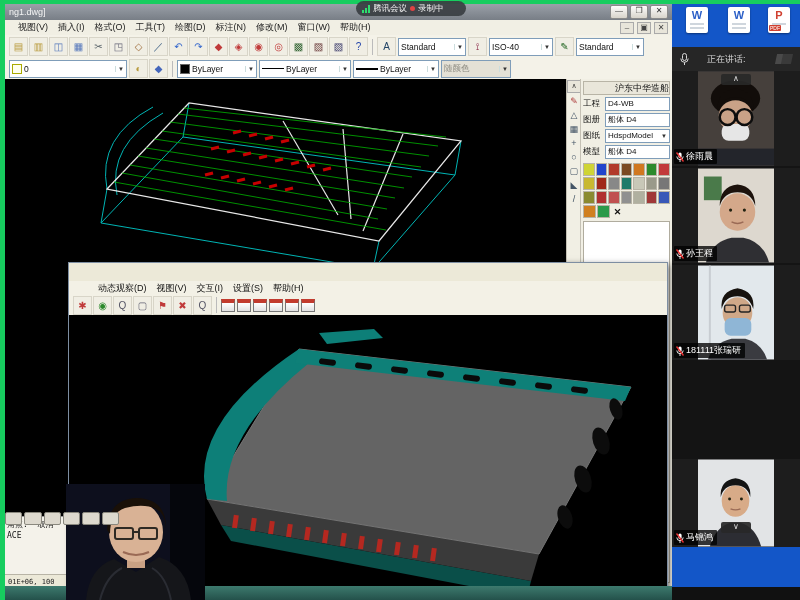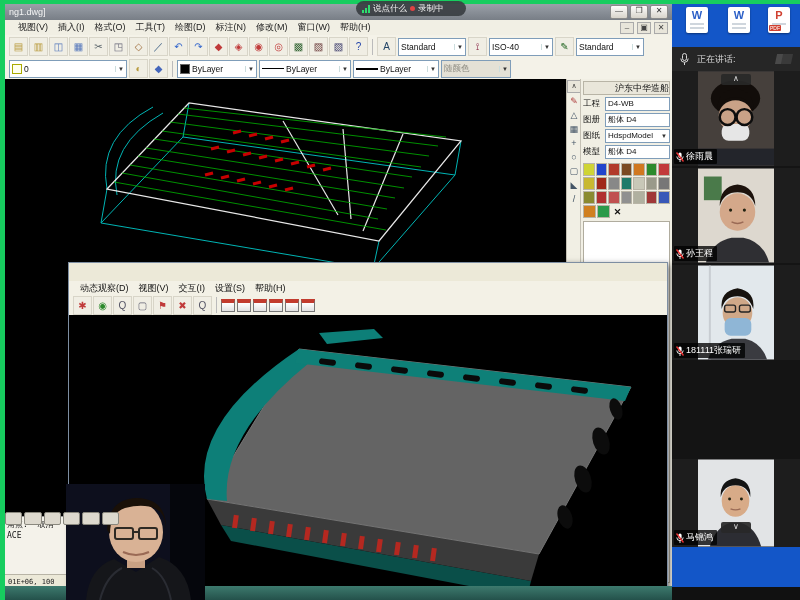--- a/index.html
+++ b/index.html
@@ -64,21 +64,21 @@
   .sig i{width:2px;background:#2ede6e;display:inline-block}
   .dot{width:5px;height:5px;border-radius:50%;display:inline-block}
   
   #v3d{left:68px;top:262px;width:598px;height:338px;background:#ece9d8;border:1px solid #7d8ea2;
     box-shadow:2px 2px 6px rgba(0,0,0,.5);z-index:5}
   .v3d-title{left:0;top:0;right:0;height:18px;background:linear-gradient(#eef4fa,#c3d2e1);
     display:flex;align-items:center;gap:4px;padding:0 4px;font-size:9px;color:#1c2b3a;border-bottom:1px solid #9fb0c2}
   .v3d-ico{width:11px;height:11px;background:linear-gradient(135deg,#d33 40%,#2a2 40% 70%,#36c 70%)}
   .v3d-btn{width:17px;height:12px;background:linear-gradient(#fff,#d5dde5);border:1px solid #9aa8b6;border-radius:2px;
     font-size:7px;line-height:11px;text-align:center;color:#445}
-  .v3d-menu{left:0;top:18px;right:0;height:14px;background:#f3f1e6;display:flex;padding-left:6px;border-bottom:1px solid #cdc9bc}
+  .v3d-menu{left:0;top:18px;right:0;height:14px;background:#f3f1e6;display:flex;padding-left:24px;border-bottom:1px solid #cdc9bc}
   .v3d-menu .mi{padding:1px 5px}
   .v3d-tb{left:0;top:32px;right:0;height:20px;background:#f3f1e6;display:flex;align-items:center;gap:2px;padding-left:4px;border-bottom:1px solid #cdc9bc}
   .cube{width:14px;height:13px;background:linear-gradient(#fff,#e2e2e2);border:1px solid #777;
     border-top:4px solid #c23b2e;box-sizing:border-box}
   #vp3d{left:0;top:52px;right:0;bottom:0;background:#000;overflow:hidden}
   
   #taskbar{left:0;top:586px;width:672px;height:14px;background:linear-gradient(#3d7a6e,#24514b);z-index:6}
   
   #webcam{left:66px;top:484px;width:139px;height:116px;background:#0d0f1d;z-index:7}
   
@@ -87,21 +87,21 @@
   #chips{left:5px;top:512px;width:114px;height:12px;z-index:8;display:flex;gap:2px}
   .chip{width:16px;height:11px;background:#ddd9ce;border:1px solid #8a887e;border-radius:2px}
   
   #sidebar{left:672px;top:0;width:128px;height:600px;background:#141414;z-index:20}
   #sb-desktop{left:0;top:0;width:128px;height:47px;background:var(--blue)}
   .file{position:absolute;top:7px;width:22px;height:26px;background:#fff;border-radius:2px;
     box-shadow:0 1px 2px rgba(0,0,0,.4);text-align:center}
   .file .gl{display:block;font-size:11px;font-weight:bold;margin-top:2px}
   .file .ln{display:block;height:2px;background:#cfd6dd;margin:2px 4px 0 4px}
   .file .badge{position:absolute;left:1px;bottom:2px;font-size:5px;color:#fff;background:#d04030;padding:0 1px;border-radius:1px}
-  #speakbar{left:0;top:47px;width:128px;height:24px;background:#262626;display:flex;align-items:center;gap:8px;padding:0 8px;box-sizing:border-box;color:#d8d8d8}
+  #speakbar{left:0;top:47px;width:128px;height:24px;background:#262626;display:flex;align-items:center;gap:18px;padding:0 8px;box-sizing:border-box;color:#d8d8d8}
   .mlogo{margin-left:auto;display:flex}
   .mlogo i{width:10px;height:10px;background:#4a4a4a;transform:skewX(-12deg);display:inline-block}
   .mlogo i+i{margin-left:-4px;background:#3a3a3a}
   .tile{position:absolute;left:0;width:128px;height:95px;background:#1d1d1d;overflow:hidden}
   .vid{position:absolute;left:26px;top:0;width:76px;height:95px;background:#333}
   .nametag{position:absolute;left:2px;bottom:2px;background:rgba(0,0,0,.78);color:#fff;
     display:flex;align-items:center;gap:2px;padding:1px 4px 1px 2px;font-size:9px;border-radius:1px;max-width:116px;white-space:nowrap}
   .chev{position:absolute;left:50%;transform:translateX(-50%);width:30px;height:11px;background:rgba(40,40,40,.92);
     color:#ddd;text-align:center;line-height:10px;font-size:8px;border-radius:2px}
   #sb-bottom-blue{left:0;top:547px;width:128px;height:40px;background:var(--blue)}
@@ -355,21 +355,21 @@
       <span>01E+06, 100</span>
     </div>
   </div>
 
   <div id="pill" class="abs">
     <span class="sig">
         <i style="height:3px"></i>
         <i style="height:5px"></i>
         <i style="height:8px"></i>
       </span>
-    <span>说点什么</span>
+    <span>腾讯会议</span>
     <span class="dot" style="background:#e04343"></span>
     <span>录制中</span>
   </div>
 
   <div id="v3d" class="abs">
     <div class="abs v3d-menu">
       <span id="v3d-menus" style="display:flex">
           <span class="mi">动态观察(D)</span>
           <span class="mi">视图(V)</span>
           <span class="mi">交互(I)</span>

